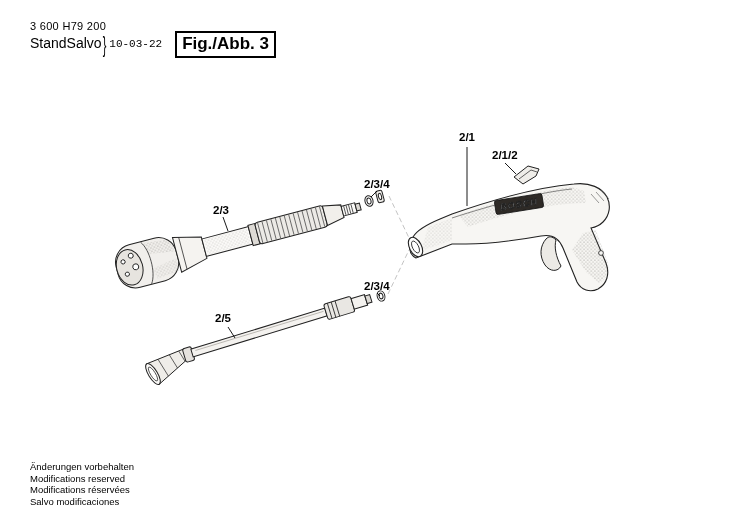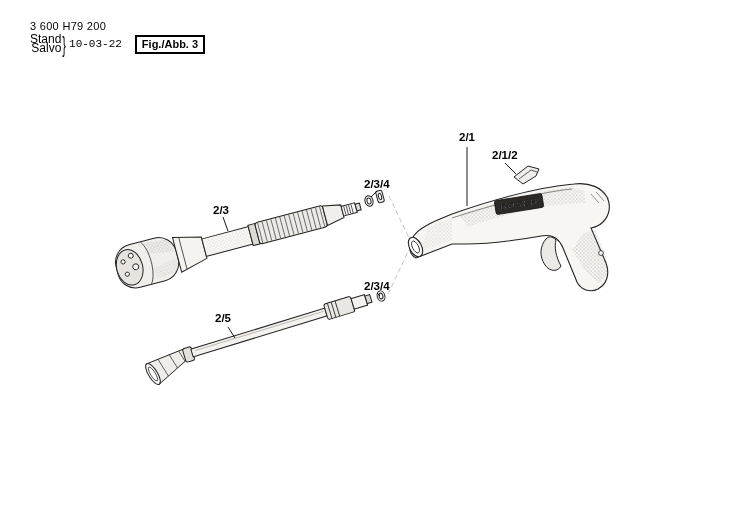--- a/index.html
+++ b/index.html
@@ -1,24 +1,24 @@
 <!DOCTYPE html>
 <html><head>
 <meta charset="utf-8">
 <style>
   html,body{margin:0;padding:0;background:#ffffff;}
   .page{position:relative;width:750px;height:530px;background:#fff;overflow:hidden;
         font-family:"Liberation Sans",sans-serif;color:#000;}
   .header{position:absolute;left:30px;top:20px;}
   .partno{font-size:11px;letter-spacing:.3px;}
   .row2{display:flex;align-items:center;margin-top:3px;height:18px;}
-  .standcol{display:flex;flex-direction:column;font-size:12px;line-height:9.5px;text-align:right;}
+  .standcol{display:flex;font-size:14px;line-height:9.5px;}
   .brace{font-size:11px;display:inline-block;transform:scaleY(2.05);margin:0 3px 0 1px;font-weight:300;}
   .date{font-size:11px;font-family:Liberation Mono, monospace;}
-  .figbox{margin-left:13px;border:2px solid #000;padding:1px 5px 2px 5px;font-weight:bold;font-size:11px;white-space:nowrap;}
+  .figbox{margin-left:13px;border:2px solid #000;padding:1px 5px 2px 5px;font-weight:bold;font-size:17px;white-space:nowrap;}
   .footer{position:absolute;left:30px;top:461px;font-size:9.5px;line-height:11.5px;}
   svg.art{position:absolute;left:0;top:0;}
   .plabel{font-family:"Liberation Sans",sans-serif;font-weight:bold;font-size:11.5px;fill:#000;}
   .brand{font-family:"Liberation Sans",sans-serif;font-weight:bold;font-style:italic;
          font-size:9px;letter-spacing:1.1px;fill:#fff;}
 </style>
 </head>
 <body>
 
 <div class="page">
@@ -156,14 +156,20 @@
     <g>
       <text class="plabel" x="459" y="141">2/1</text>
       <text class="plabel" x="492" y="159">2/1/2</text>
       <text class="plabel" x="213" y="214">2/3</text>
       <text class="plabel" x="364" y="188">2/3/4</text>
       <text class="plabel" x="364" y="290">2/3/4</text>
       <text class="plabel" x="215" y="322">2/5</text>
     </g>
   </svg>
 
+  <div class="footer">
+    <div>Änderungen vorbehalten</div>
+    <div>Modifications reserved</div>
+    <div>Modifications réservées</div>
+    <div>Salvo modificaciones</div>
+  </div>
 
 </div>
 
 </body></html>

